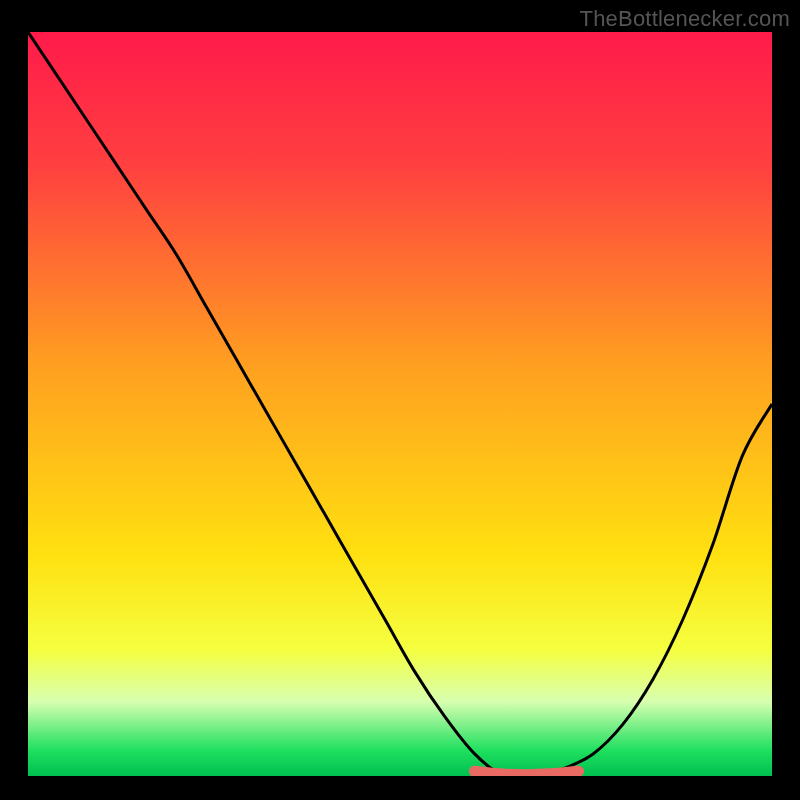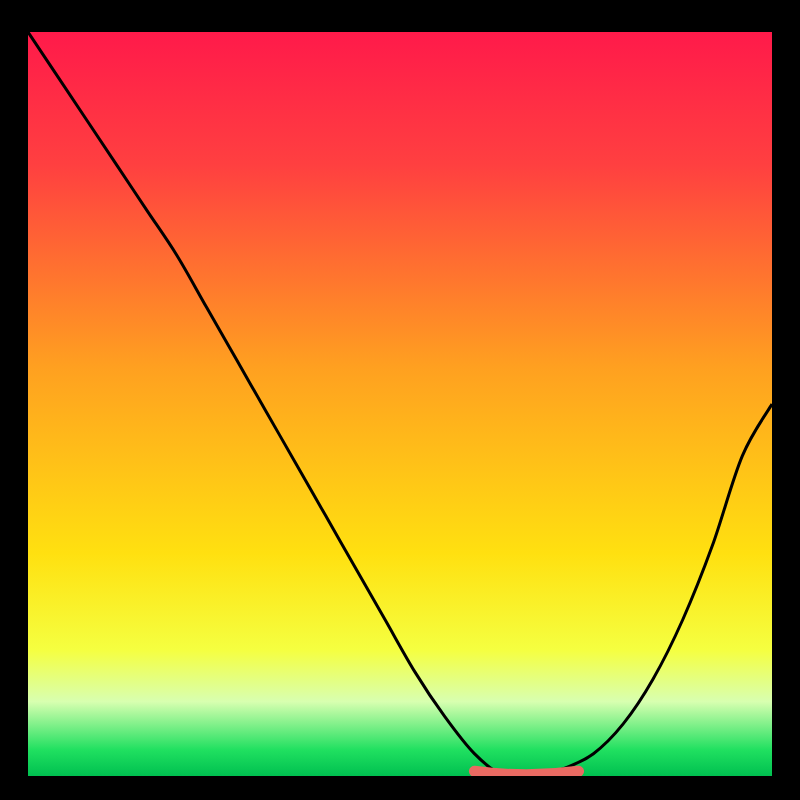--- a/index.html
+++ b/index.html
@@ -35,20 +35,21 @@
     background: #000;
   }
   svg {
     display: block;
   }
 </style>
 </head>
 <body>
 
 <div class="wrapper">
+  <div class="attribution">TheBottlenecker.com</div>
 
   <div class="frame">
     <svg id="chart-svg" width="744" height="744" viewBox="0 0 744 744" preserveAspectRatio="none">
       <defs>
         <linearGradient id="bg-grad" x1="0" y1="0" x2="0" y2="1">
             <stop offset="0%" stop-color="#ff1a4a"></stop>
             <stop offset="18%" stop-color="#ff4040"></stop>
             <stop offset="45%" stop-color="#ffa020"></stop>
             <stop offset="70%" stop-color="#ffe010"></stop>
             <stop offset="83%" stop-color="#f5ff40"></stop>

